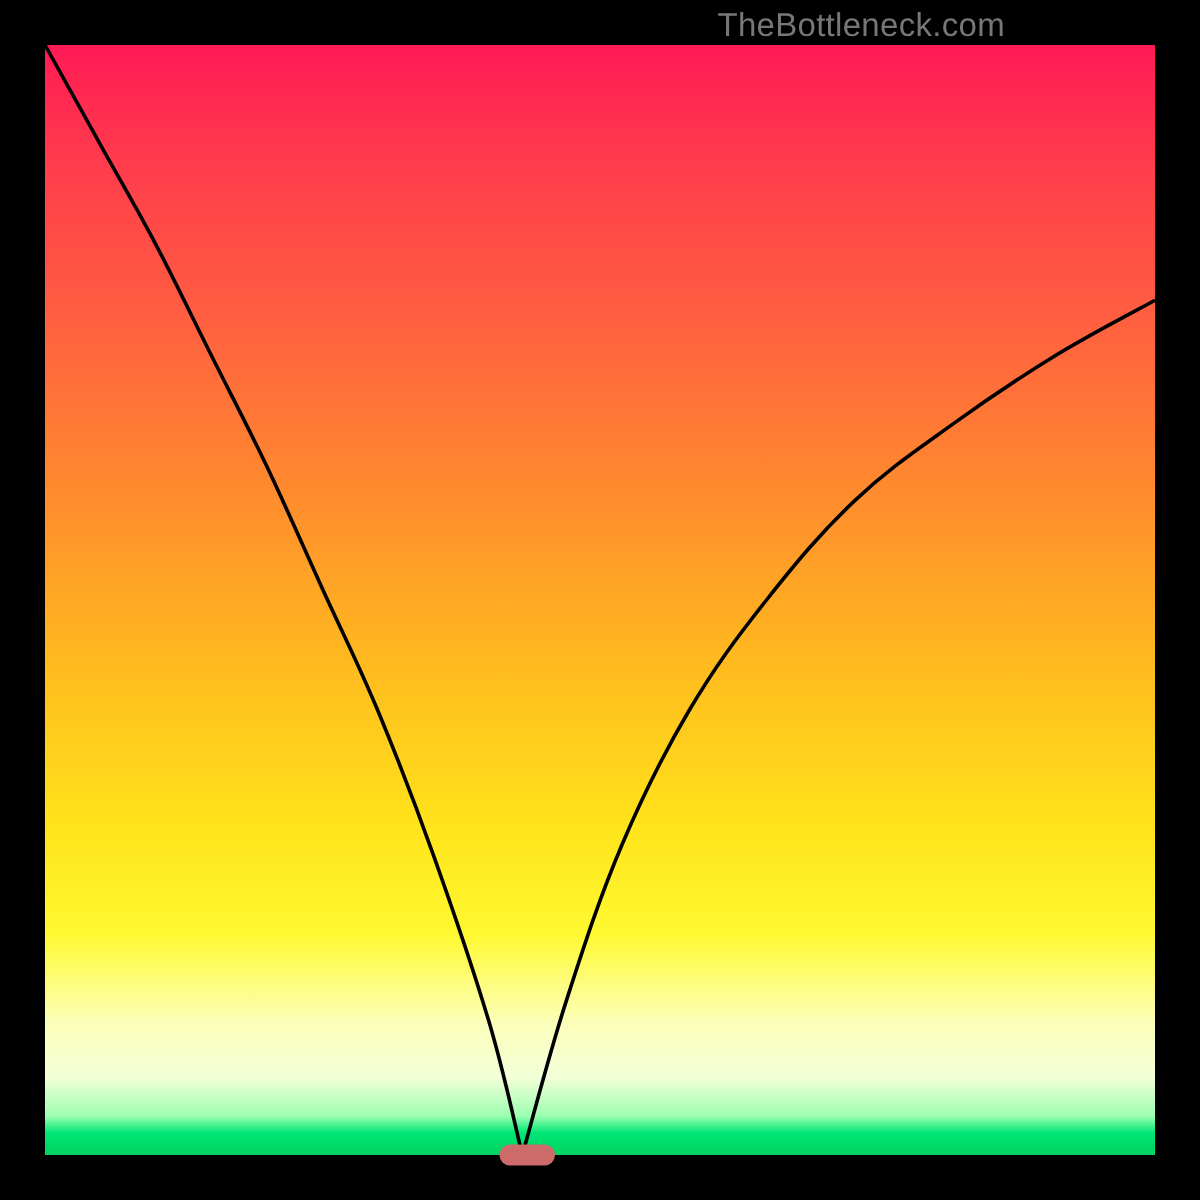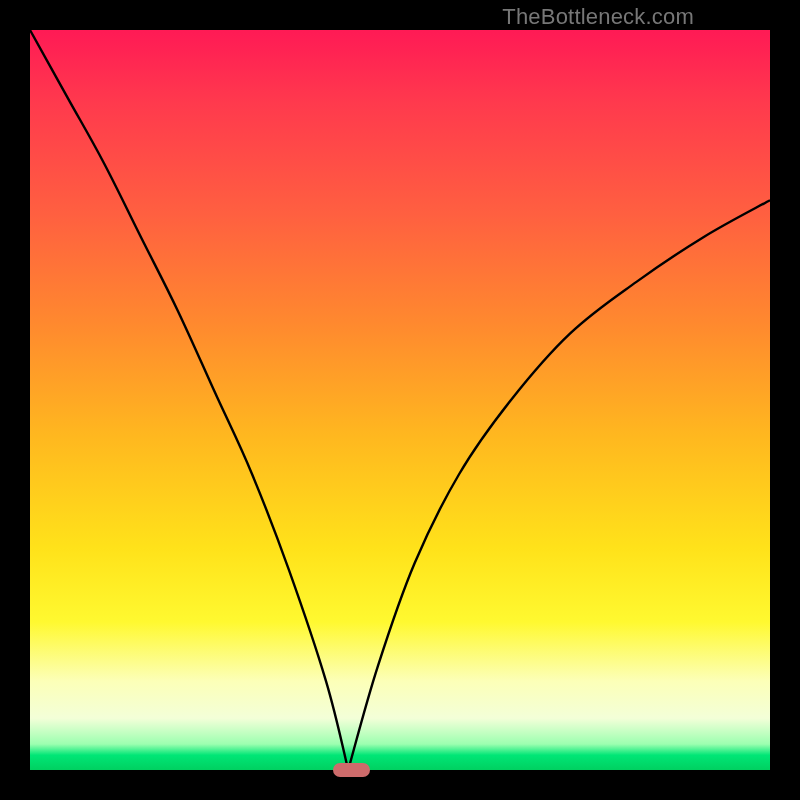--- a/index.html
+++ b/index.html
@@ -11,21 +11,20 @@
     overflow: hidden;
     font-family: Arial, Helvetica, sans-serif;
   }
   .frame {
     position: absolute;
     left: 0;
     top: 0;
     width: 680px;
     height: 800px;
     background: #000;
-    padding-left: 24px;
   }
   .plot-area {
     position: absolute;
     left: 30px;
     top: 30px;
     width: 740px;
     height: 740px;
     
     background: linear-gradient(
       to bottom,

